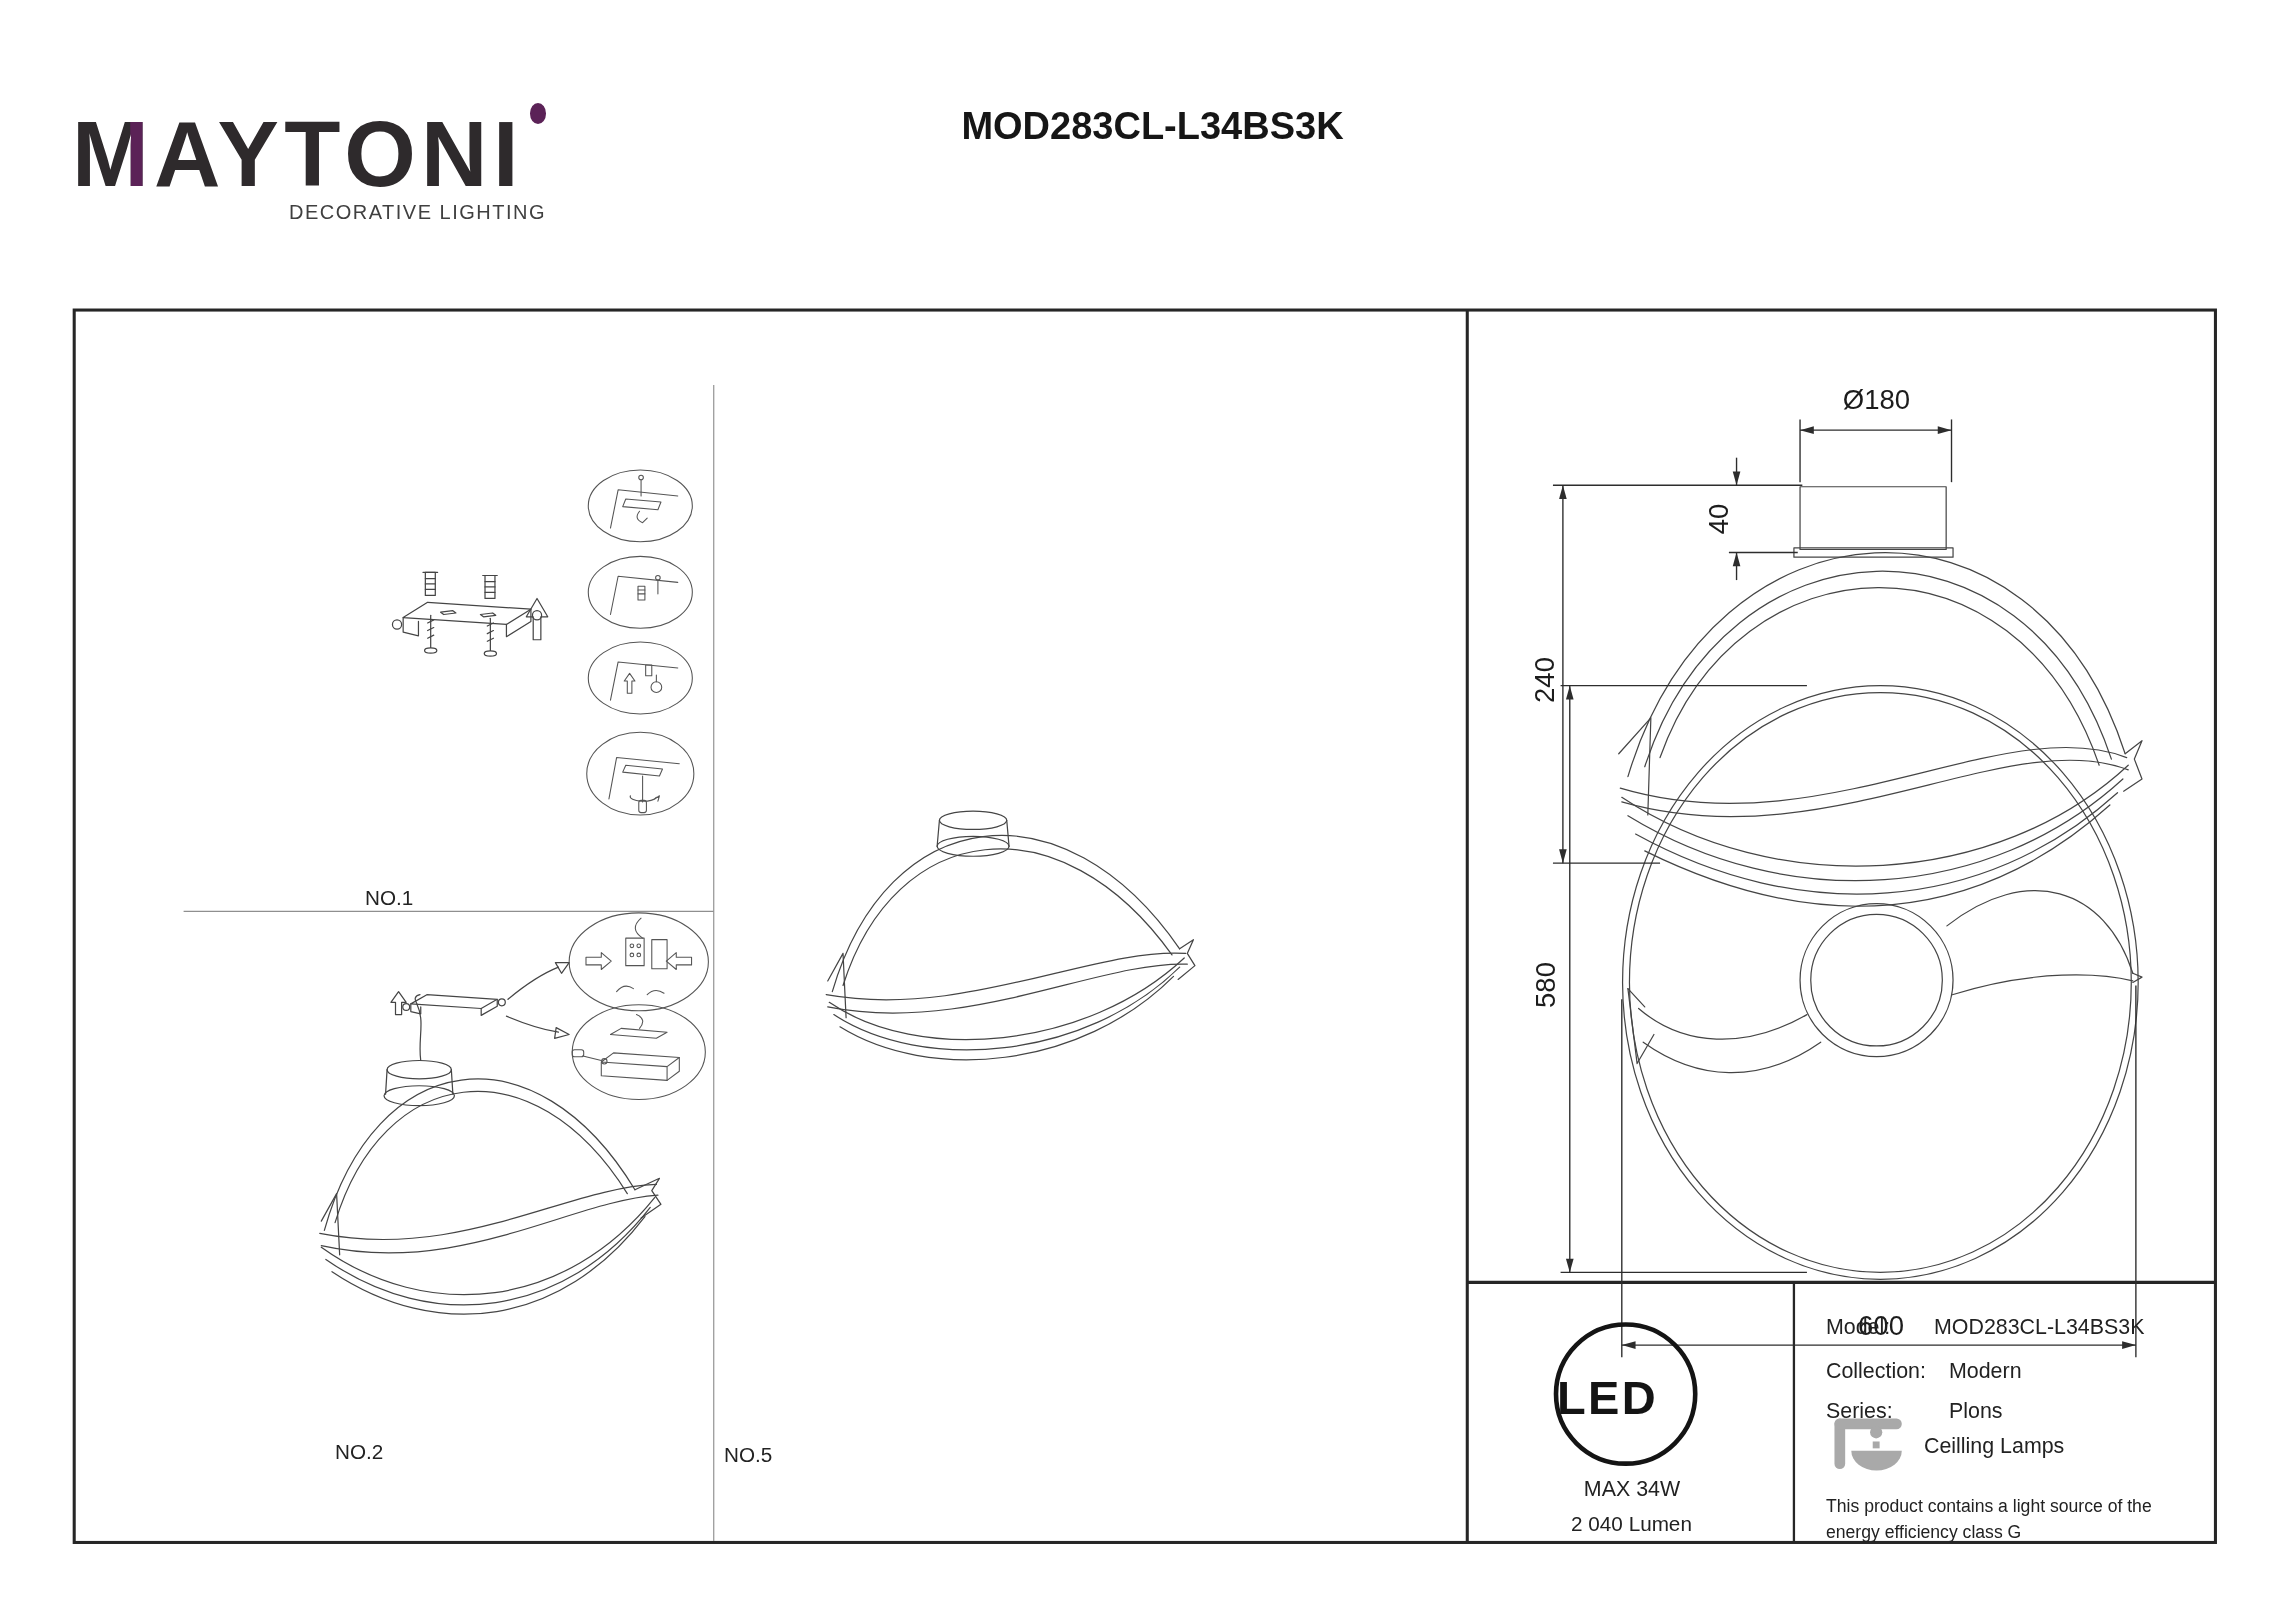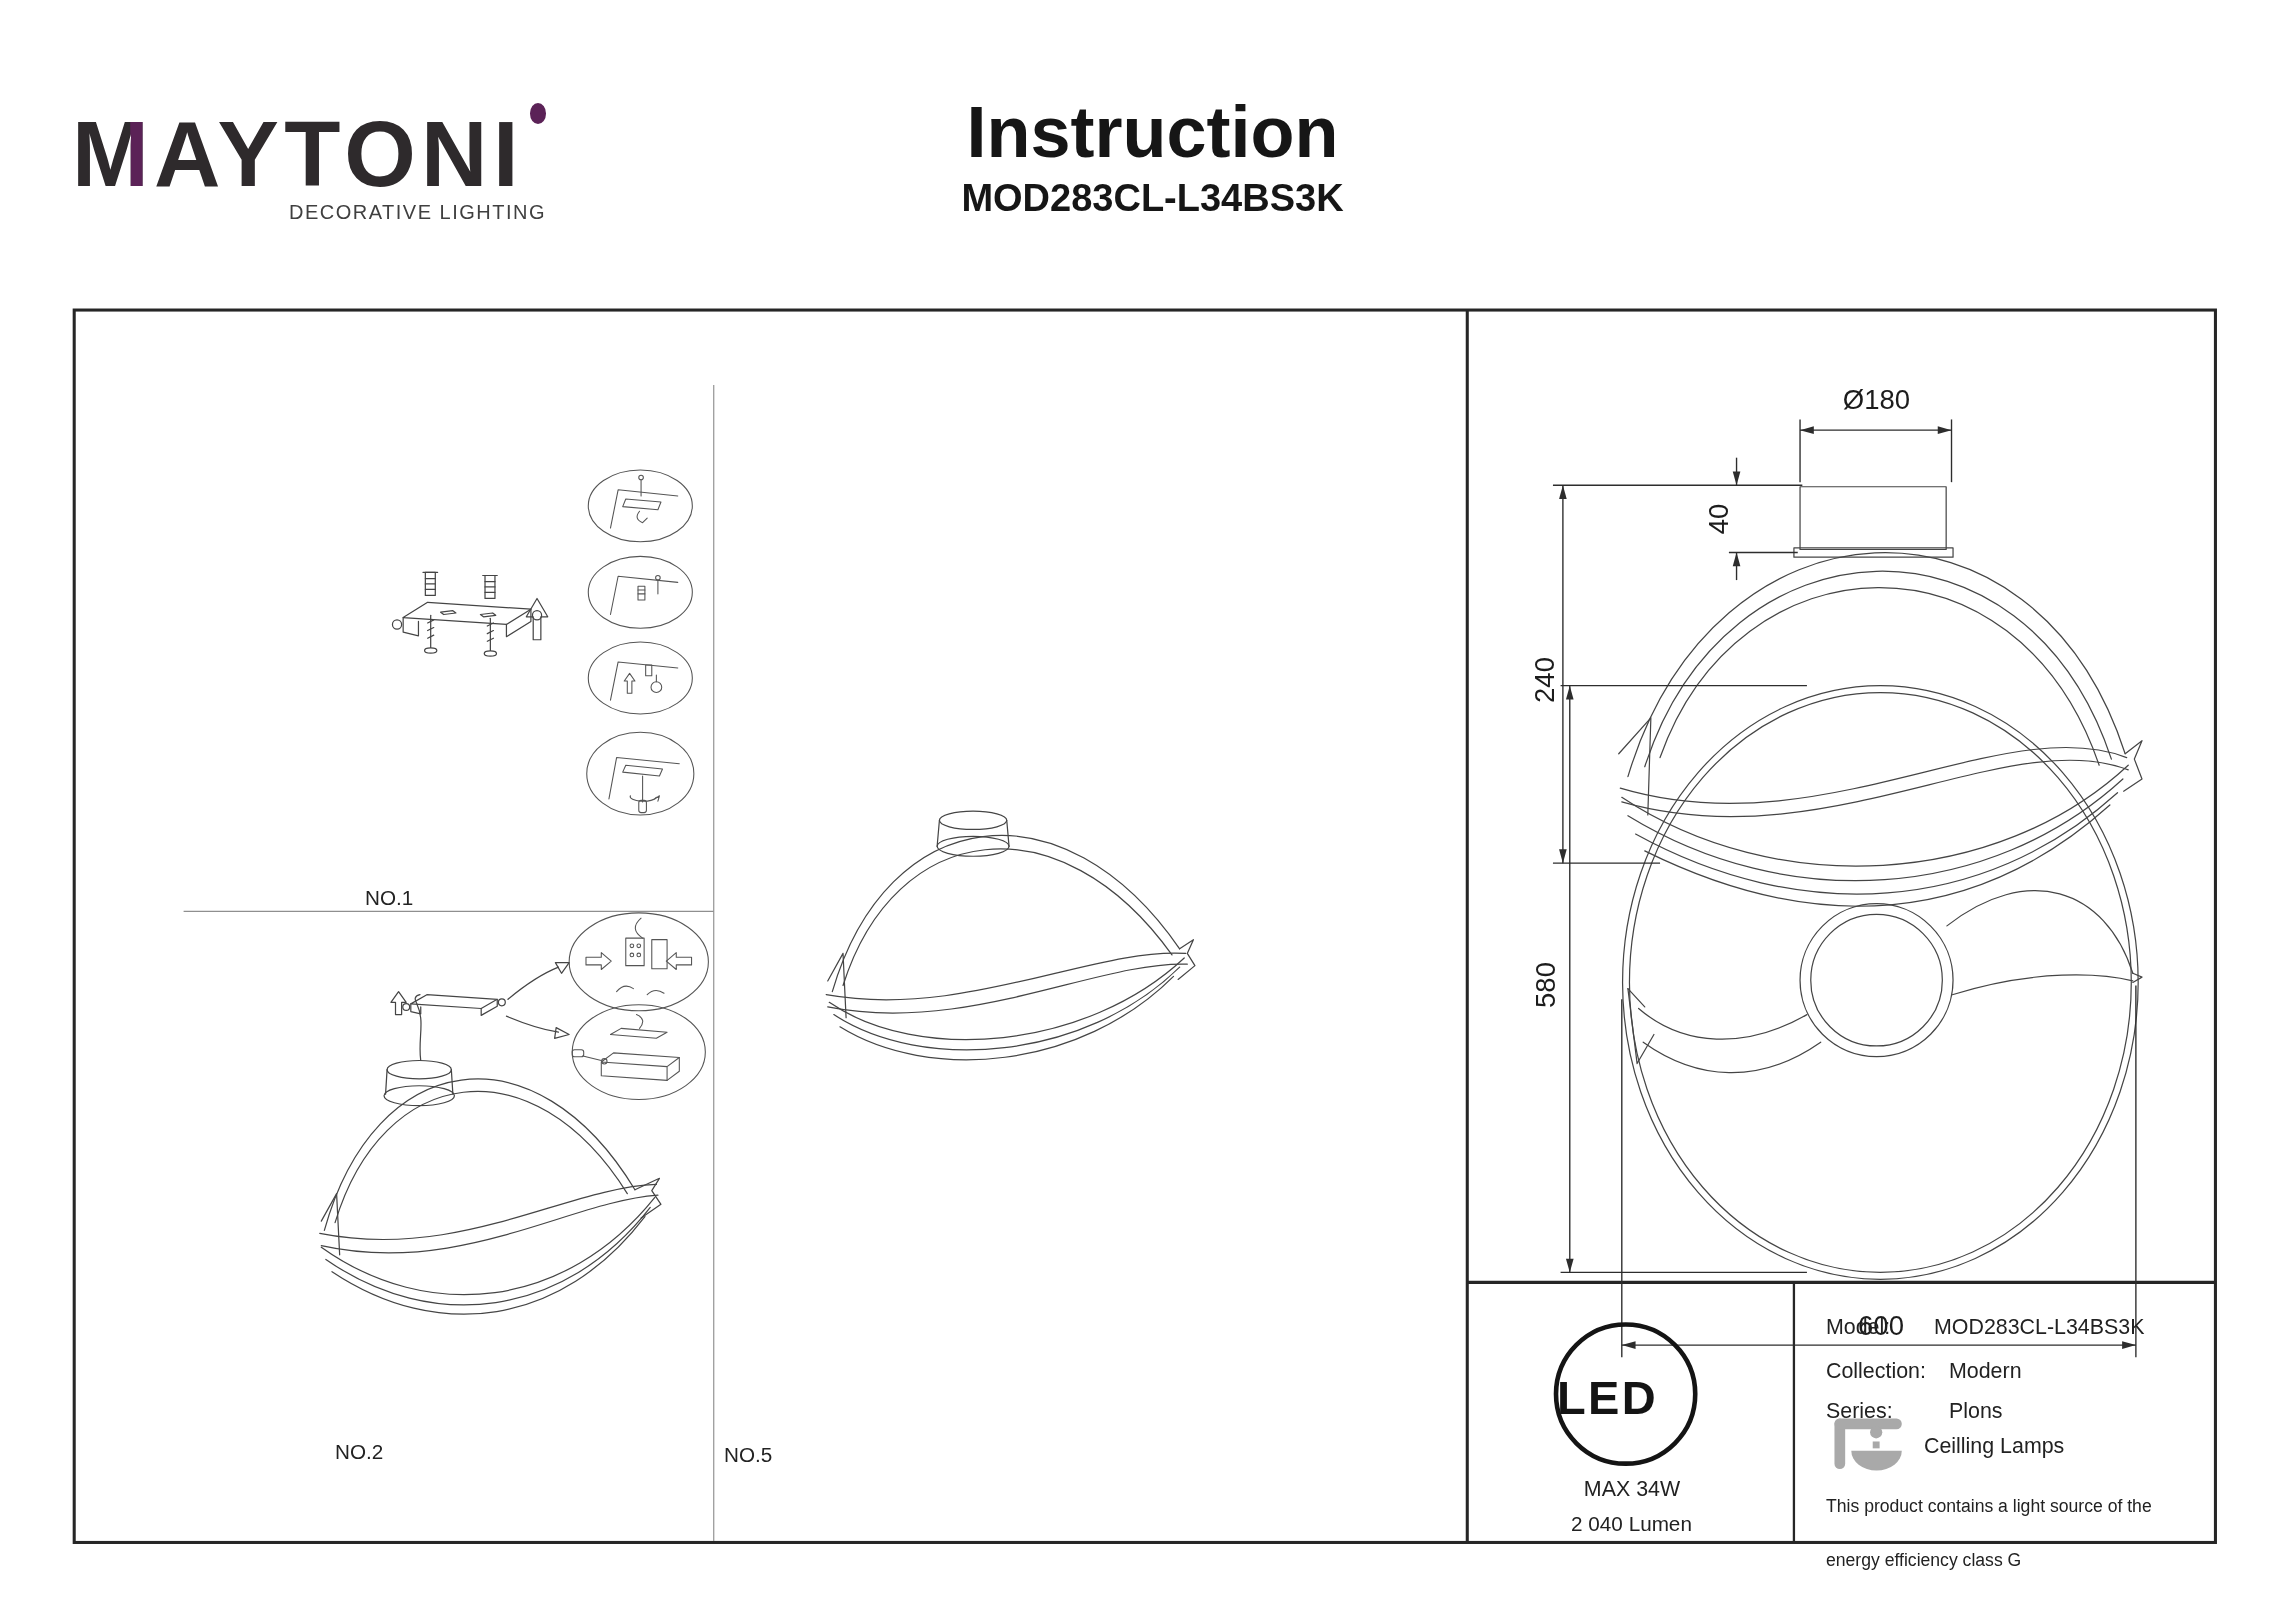--- a/index.html
+++ b/index.html
@@ -274,21 +274,20 @@
   </svg>
 
   <div class="logo">
     <div class="wordmark"><span class="wm-m"><span class="m-base">M</span><span class="m-accent">M</span></span><span>AYTON</span><span>I</span></div>
     <span class="i-mask"></span>
     <span class="i-dot"></span>
     <div class="tagline">DECORATIVE LIGHTING</div>
   </div>
 
   <div class="title-wrap">
-    <div class="title-main">Instruction</div>
     <div class="title-model">MOD283CL-L34BS3K</div>
   </div>
 
   <div class="step-label" style="left:331px;top:886px;margin-left:34px;">NO.1</div>
   <div class="step-label" style="left:335px;top:1440px;text-align:right;">NO.2</div>
   <div class="step-label" style="left:724px;top:1443px;text-align:center;">NO.5</div>
 
   <div class="dim-label" style="left:1819px;top:384px;width:115px;">Ø180</div>
   <div class="dim-label rot" style="left:1691px;top:503px;width:55px;">40</div>
   <div class="dim-label rot" style="left:1506px;top:664px;width:77px;">240</div>
@@ -304,16 +303,16 @@
 
   <div class="spec-label" style="top:1359px;">Collection:</div>
   <div class="spec-value" style="left:1949px;top:1359px;">Modern</div>
 
   <div class="spec-label" style="top:1399px;">Series:</div>
   <div class="spec-value" style="left:1949px;top:1399px;">Plons</div>
 
   <div class="spec-value" style="left:1924px;top:1434px;">Ceilling Lamps</div>
 
   <div class="spec-note" style="top:1495px;">This product contains a light source of the</div>
-  <div class="spec-note" style="top:1521px;margin-top:28px;">energy efficiency class G</div>
+  <div class="spec-note" style="top:1521px;">energy efficiency class G</div>
 
 </div>
 
 
 </body></html>

